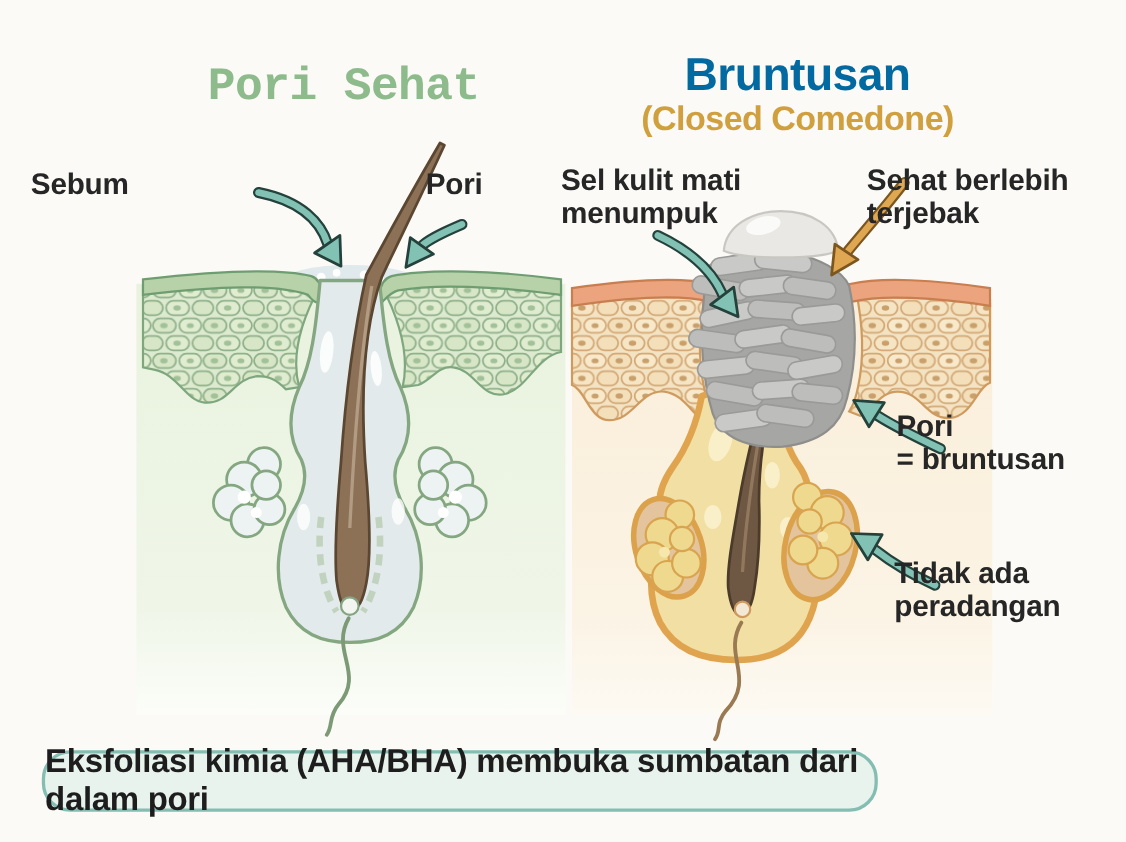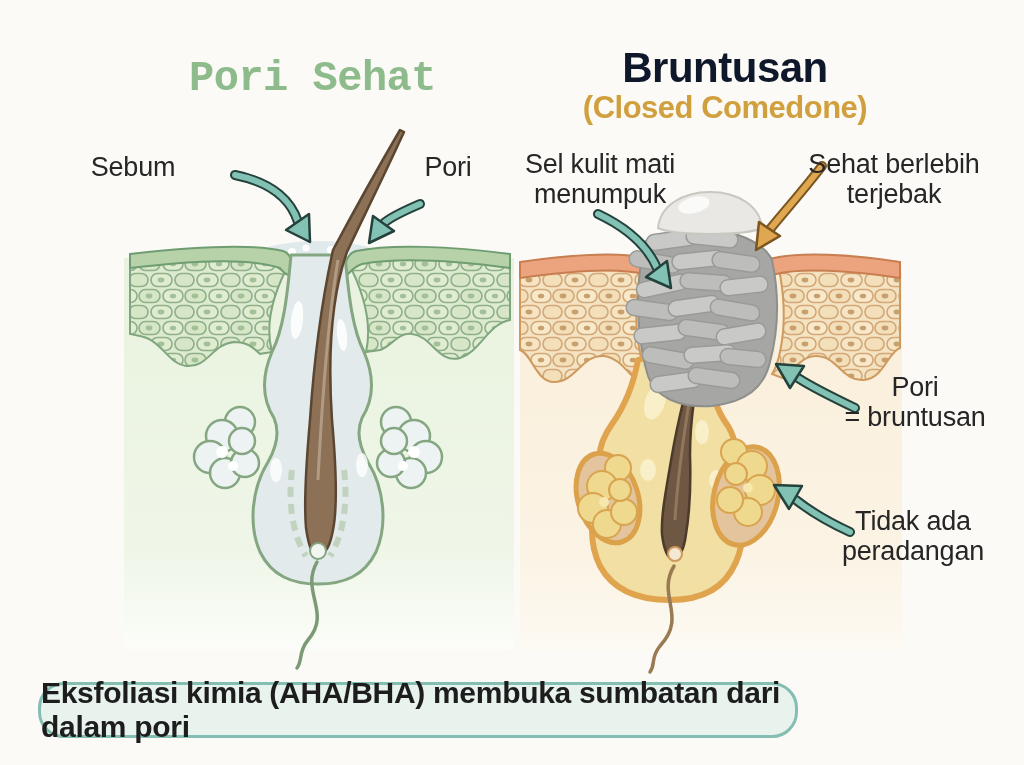--- a/index.html
+++ b/index.html
@@ -8,35 +8,35 @@
     background:#fbfaf6;
     font-family:"Liberation Sans", sans-serif;
     position:relative;
     overflow:hidden;
   }
   .canvas{position:absolute;inset:0;width:1024px;height:765px;}
   svg.diagram{position:absolute;left:0;top:0;}
   .lbl{
     position:absolute;
     color:#262626;
-    font-weight:400;
+    font-weight:700;
     font-size:27px;
     line-height:1.12;
-    text-align:center;
+    text-align:left;
     letter-spacing:-0.2px;
   }
   .lbl span{display:block;}
   .title{
     position:absolute;
     font-weight:700;
     text-align:center;
     letter-spacing:-0.5px;
   }
   .title-left{left:165px;top:55px;width:295px;font-size:42px;color:#8dbb8b;font-family:Liberation Mono, monospace;}
-  .title-right-main{left:575px;top:44px;width:300px;font-size:42px;color:#0f172a;}
+  .title-right-main{left:575px;top:44px;width:300px;font-size:42px;color:#0369a1;}
   .title-right-sub{left:545px;top:90px;width:360px;font-size:31px;color:#d1a03e;}
   .lbl-sebum-flow{left:28px;top:152px;width:210px;}
   .lbl-open-pore{left:387px;top:152px;width:122px;}
   .lbl-dead-cells{left:510px;top:149px;width:180px;}
   .lbl-trapped-sebum{left:788px;top:149px;width:212px;}
   .lbl-clogged-pore{left:815px;top:372px;width:200px;}
   .lbl-no-inflammation{left:813px;top:506px;width:200px;}
   .footer{
     position:absolute;
     left:38px;top:682px;width:760px;height:56px;

